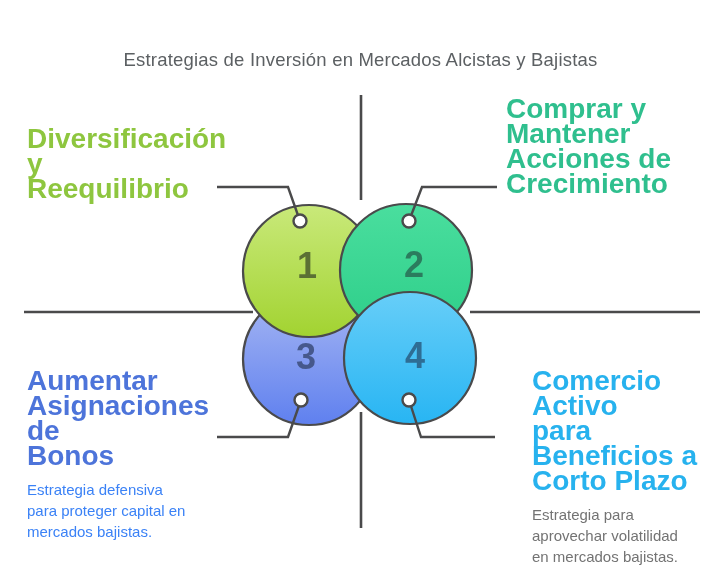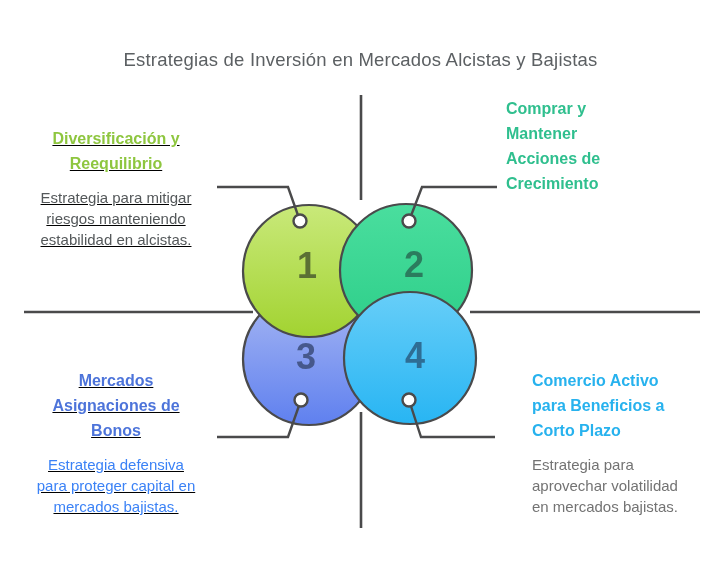--- a/index.html
+++ b/index.html
@@ -29,24 +29,24 @@
   .divider { stroke-width: 2.6; stroke-linecap: butt; fill: none; }
   .connector { stroke-width: 2.4; fill: none; stroke-linejoin: miter; }
   .venn-circle { stroke-width: 2.2; }
   .connector-dot { fill: #ffffff; stroke-width: 2.4; }
   .circle-number {
     font-family: "Liberation Sans", sans-serif;
     font-weight: bold;
     font-size: 36px;
   }
   .block { position: absolute; }
-  .block.align-right { text-align: center; text-decoration: underline; }
+  .block.align-right { text-align: left; }
   .block.align-left { text-align: left; }
   .heading {
-    font-size: 16px;
+    font-size: 28px;
     font-weight: bold;
     line-height: 25px;
     white-space: pre-line;
   }
   .desc {
     font-size: 15px;
     line-height: 21px;
     margin-top: 11px;
     white-space: pre-line;
   }
@@ -106,34 +106,31 @@
     <path class="connector outl" d="M217,437 H288 L301,400"></path>
     <circle class="connector-dot outl" cx="301" cy="400" r="6.5"></circle>
 
     <path class="connector outl" d="M495,437 H421 L409,400"></path>
     <circle class="connector-dot outl" cx="409" cy="400" r="6.5"></circle>
   </svg>
 
   <div class="block block-tl align-right">
     <div class="heading" style="color: rgb(142, 198, 63);">Diversificación y
 Reequilibrio</div>
-    <div class="desc" style="color: rgb(84, 88, 90);">Estrategia para mitigar
-riesgos manteniendo
-estabilidad en alcistas.</div>
   </div>
 
   <div class="block block-tr align-left">
     <div class="heading" style="color: rgb(47, 191, 142);">Comprar y
 Mantener
 Acciones de
 Crecimiento</div>
   </div>
 
   <div class="block block-bl align-right">
-    <div class="heading" style="color: rgb(77, 116, 218);">Mercados
+    <div class="heading" style="color: rgb(77, 116, 218);">Aumentar
 Asignaciones de
 Bonos</div>
     <div class="desc" style="color: #3b82f6;">Estrategia defensiva
 para proteger capital en
 mercados bajistas.</div>
   </div>
 
   <div class="block block-br align-left">
     <div class="heading" style="color: rgb(39, 178, 238);">Comercio Activo
 para Beneficios a

